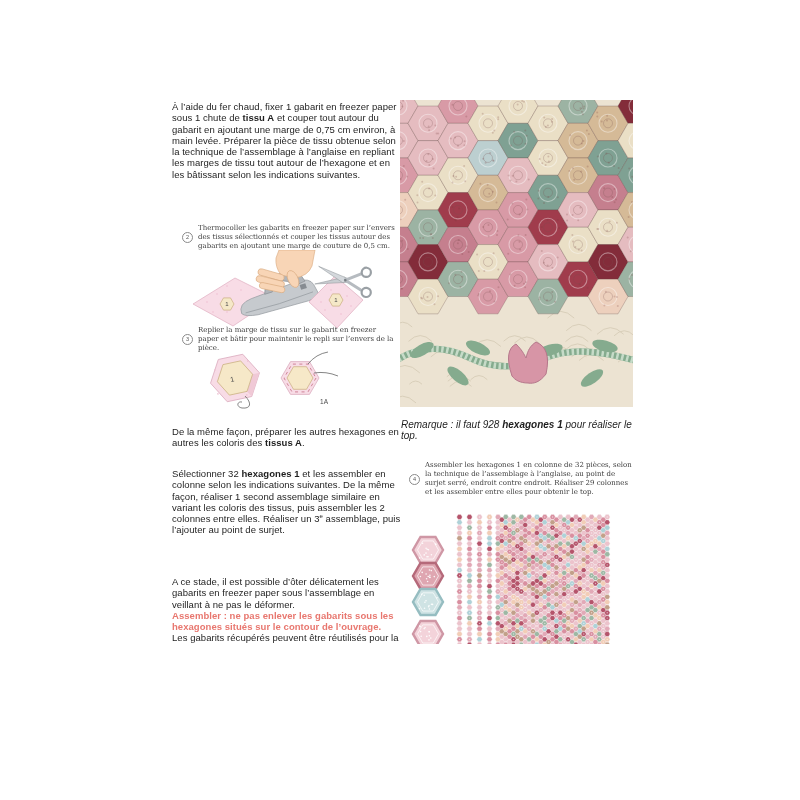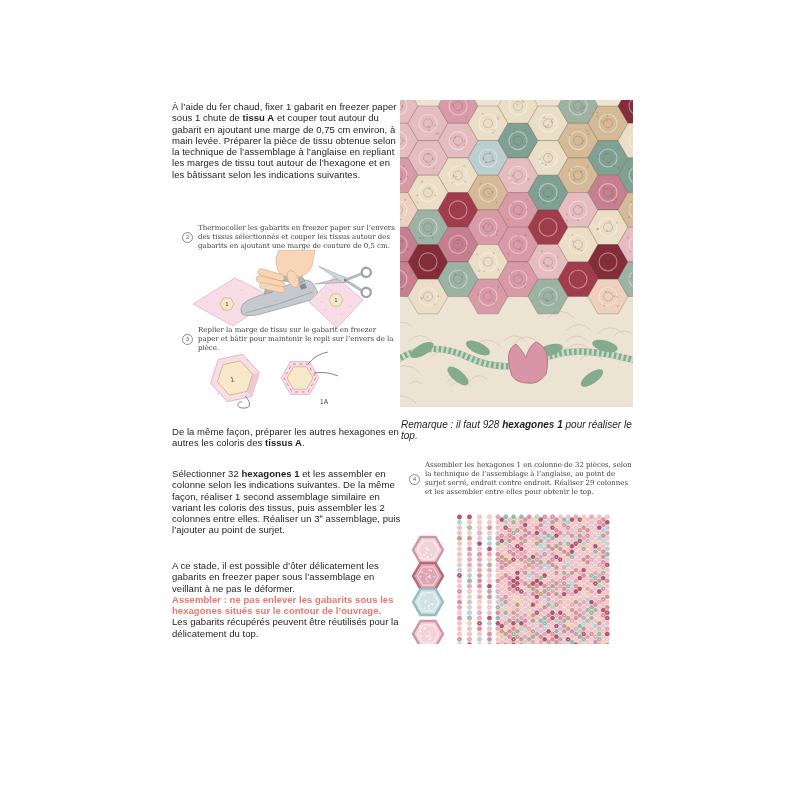--- a/index.html
+++ b/index.html
@@ -122,21 +122,21 @@
       <path d="M 8,-14 Q 16,-24 28,-26" fill="none" stroke="#666" stroke-width="0.8"></path>
       <path d="M 14,-5 Q 26,-7 38,-2" fill="none" stroke="#666" stroke-width="0.8"></path>
     </g>
     <text class="hexlabel" x="129" y="54" font-size="6.5" text-anchor="middle">1A</text>
   </svg>
 
   <p class="abs body-text" style="left:172px;top:426px;width:229px"><span>De la même façon, préparer les autres hexagones en autres les coloris des </span><b>tissus A</b><span>.</span></p>
 
   <p class="abs body-text" style="left:172px;top:468px;width:229px"><span>Sélectionner 32 </span><b>hexagones 1</b><span> et les assembler en colonne selon les indications suivantes. De la même façon, réaliser 1 second assemblage similaire en variant les coloris des tissus, puis assembler les 2 colonnes entre elles. Réaliser un 3</span><sup>e</sup><span> assemblage, puis l’ajouter au point de surjet.</span></p>
 
-  <p class="abs body-text" style="left:172px;top:560px;width:229px">
+  <p class="abs body-text" style="left:172px;top:576px;width:229px">
       <span class="block">A ce stade, il est possible d’ôter délicatement les gabarits en freezer paper sous l’assemblage en veillant à ne pas le déformer.</span>
       <span class="warning" style="color: rgb(232, 119, 111);">Assembler : ne pas enlever les gabarits sous les hexagones situés sur le contour de l’ouvrage.</span>
       <span class="block">Les gabarits récupérés peuvent être réutilisés pour la délicatement du top.</span>
     </p>
 
   <svg id="photo-svg" class="abs" style="left:400px;top:100px" width="233" height="307" viewBox="0 0 233 307">
       <rect width="233" height="307" fill="#ece3d2"></rect>
       <path d="M 49.8,286.4 q 10.9,-10.9 21.7,0" stroke="#d9cfba" fill="none" stroke-width="1"></path>
       <path d="M 147.5,218.1 q 13.4,-13.4 26.7,0" stroke="#d9cfba" fill="none" stroke-width="1"></path>
       <path d="M -6.9,227.0 q 9.6,-9.6 19.1,0" stroke="#d9cfba" fill="none" stroke-width="1"></path>

